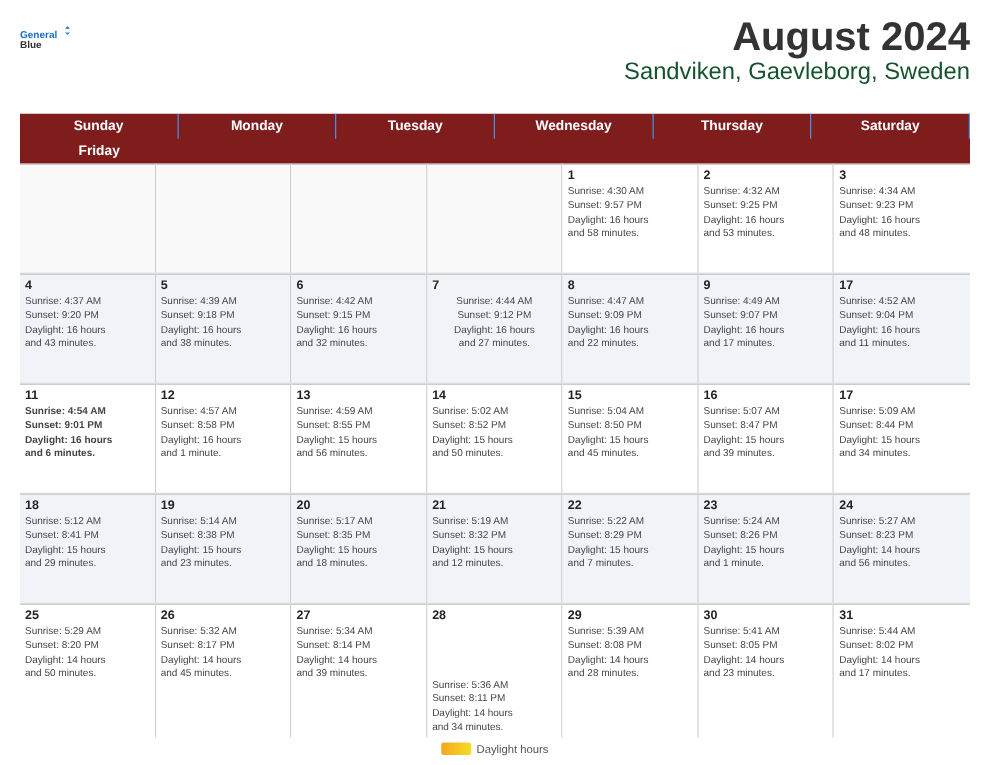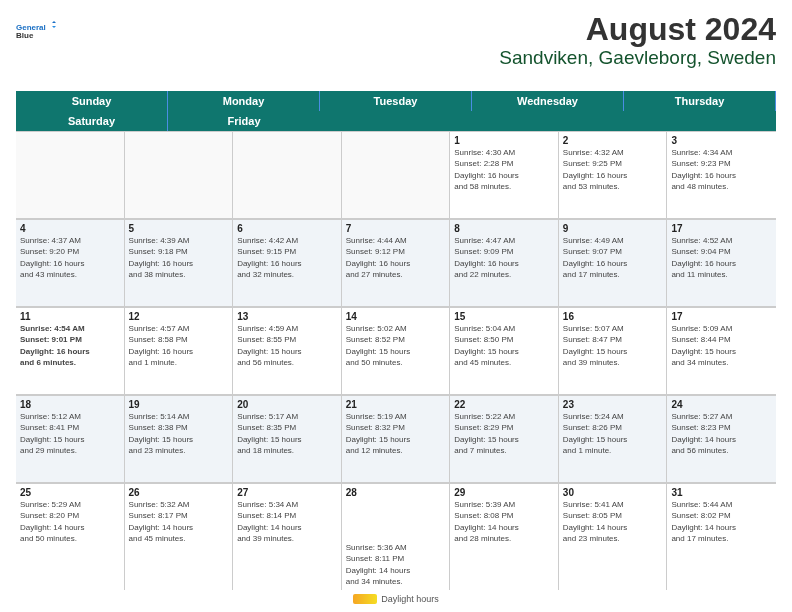--- a/index.html
+++ b/index.html
@@ -41,22 +41,22 @@
       font-size: 19px;
       color: #14532d;
     }
     .calendar {
       flex: 1;
       display: flex;
       flex-direction: column;
     }
     .cal-header {
       display: grid;
-      grid-template-columns: repeat(5, 1fr);
-      background: #0f766e;
+      grid-template-columns: repeat(6, 1fr);
+      background: #7f1d1d;
     }
     .cal-header-cell {
       color: #fff;
       font-size: 11px;
       font-weight: bold;
       padding: 4px 4px;
       text-align: center;
       border-right: 1px solid #4a8de4;
     }
     .cal-header-cell:last-child { border-right: none; }
@@ -148,21 +148,21 @@
     </div>
     <div class="cal-body" id="cal-body">
     <div class="cal-row">
           <div class="cal-cell empty"></div>
           <div class="cal-cell empty"></div>
           <div class="cal-cell empty"></div>
           <div class="cal-cell empty"></div>
           <div class="cal-cell">
             <div class="day-num">1</div>
             <div class="cell-info" style="white-space: pre-line;">Sunrise: 4:30 AM
-Sunset: 2:28 PM
+Sunset: 9:57 PM
 Daylight: 16 hours
 and 58 minutes.</div>
           </div>
           <div class="cal-cell">
             <div class="day-num">2</div>
             <div class="cell-info" style="white-space: pre-line;">Sunrise: 4:32 AM
 Sunset: 9:25 PM
 Daylight: 16 hours
 and 53 minutes.</div>
           </div>
@@ -191,21 +191,21 @@
           </div>
           <div class="cal-cell alt-row">
             <div class="day-num">6</div>
             <div class="cell-info" style="white-space: pre-line;">Sunrise: 4:42 AM
 Sunset: 9:15 PM
 Daylight: 16 hours
 and 32 minutes.</div>
           </div>
           <div class="cal-cell alt-row">
             <div class="day-num">7</div>
-            <div class="cell-info" style="white-space: pre-line;">Sunrise: 4:44 AM
+            <div class="cell-info" style="white-space: pre-line; text-align: center;">Sunrise: 4:44 AM
 Sunset: 9:12 PM
 Daylight: 16 hours
 and 27 minutes.</div>
           </div>
           <div class="cal-cell alt-row">
             <div class="day-num">8</div>
             <div class="cell-info" style="white-space: pre-line;">Sunrise: 4:47 AM
 Sunset: 9:09 PM
 Daylight: 16 hours
 and 22 minutes.</div>

